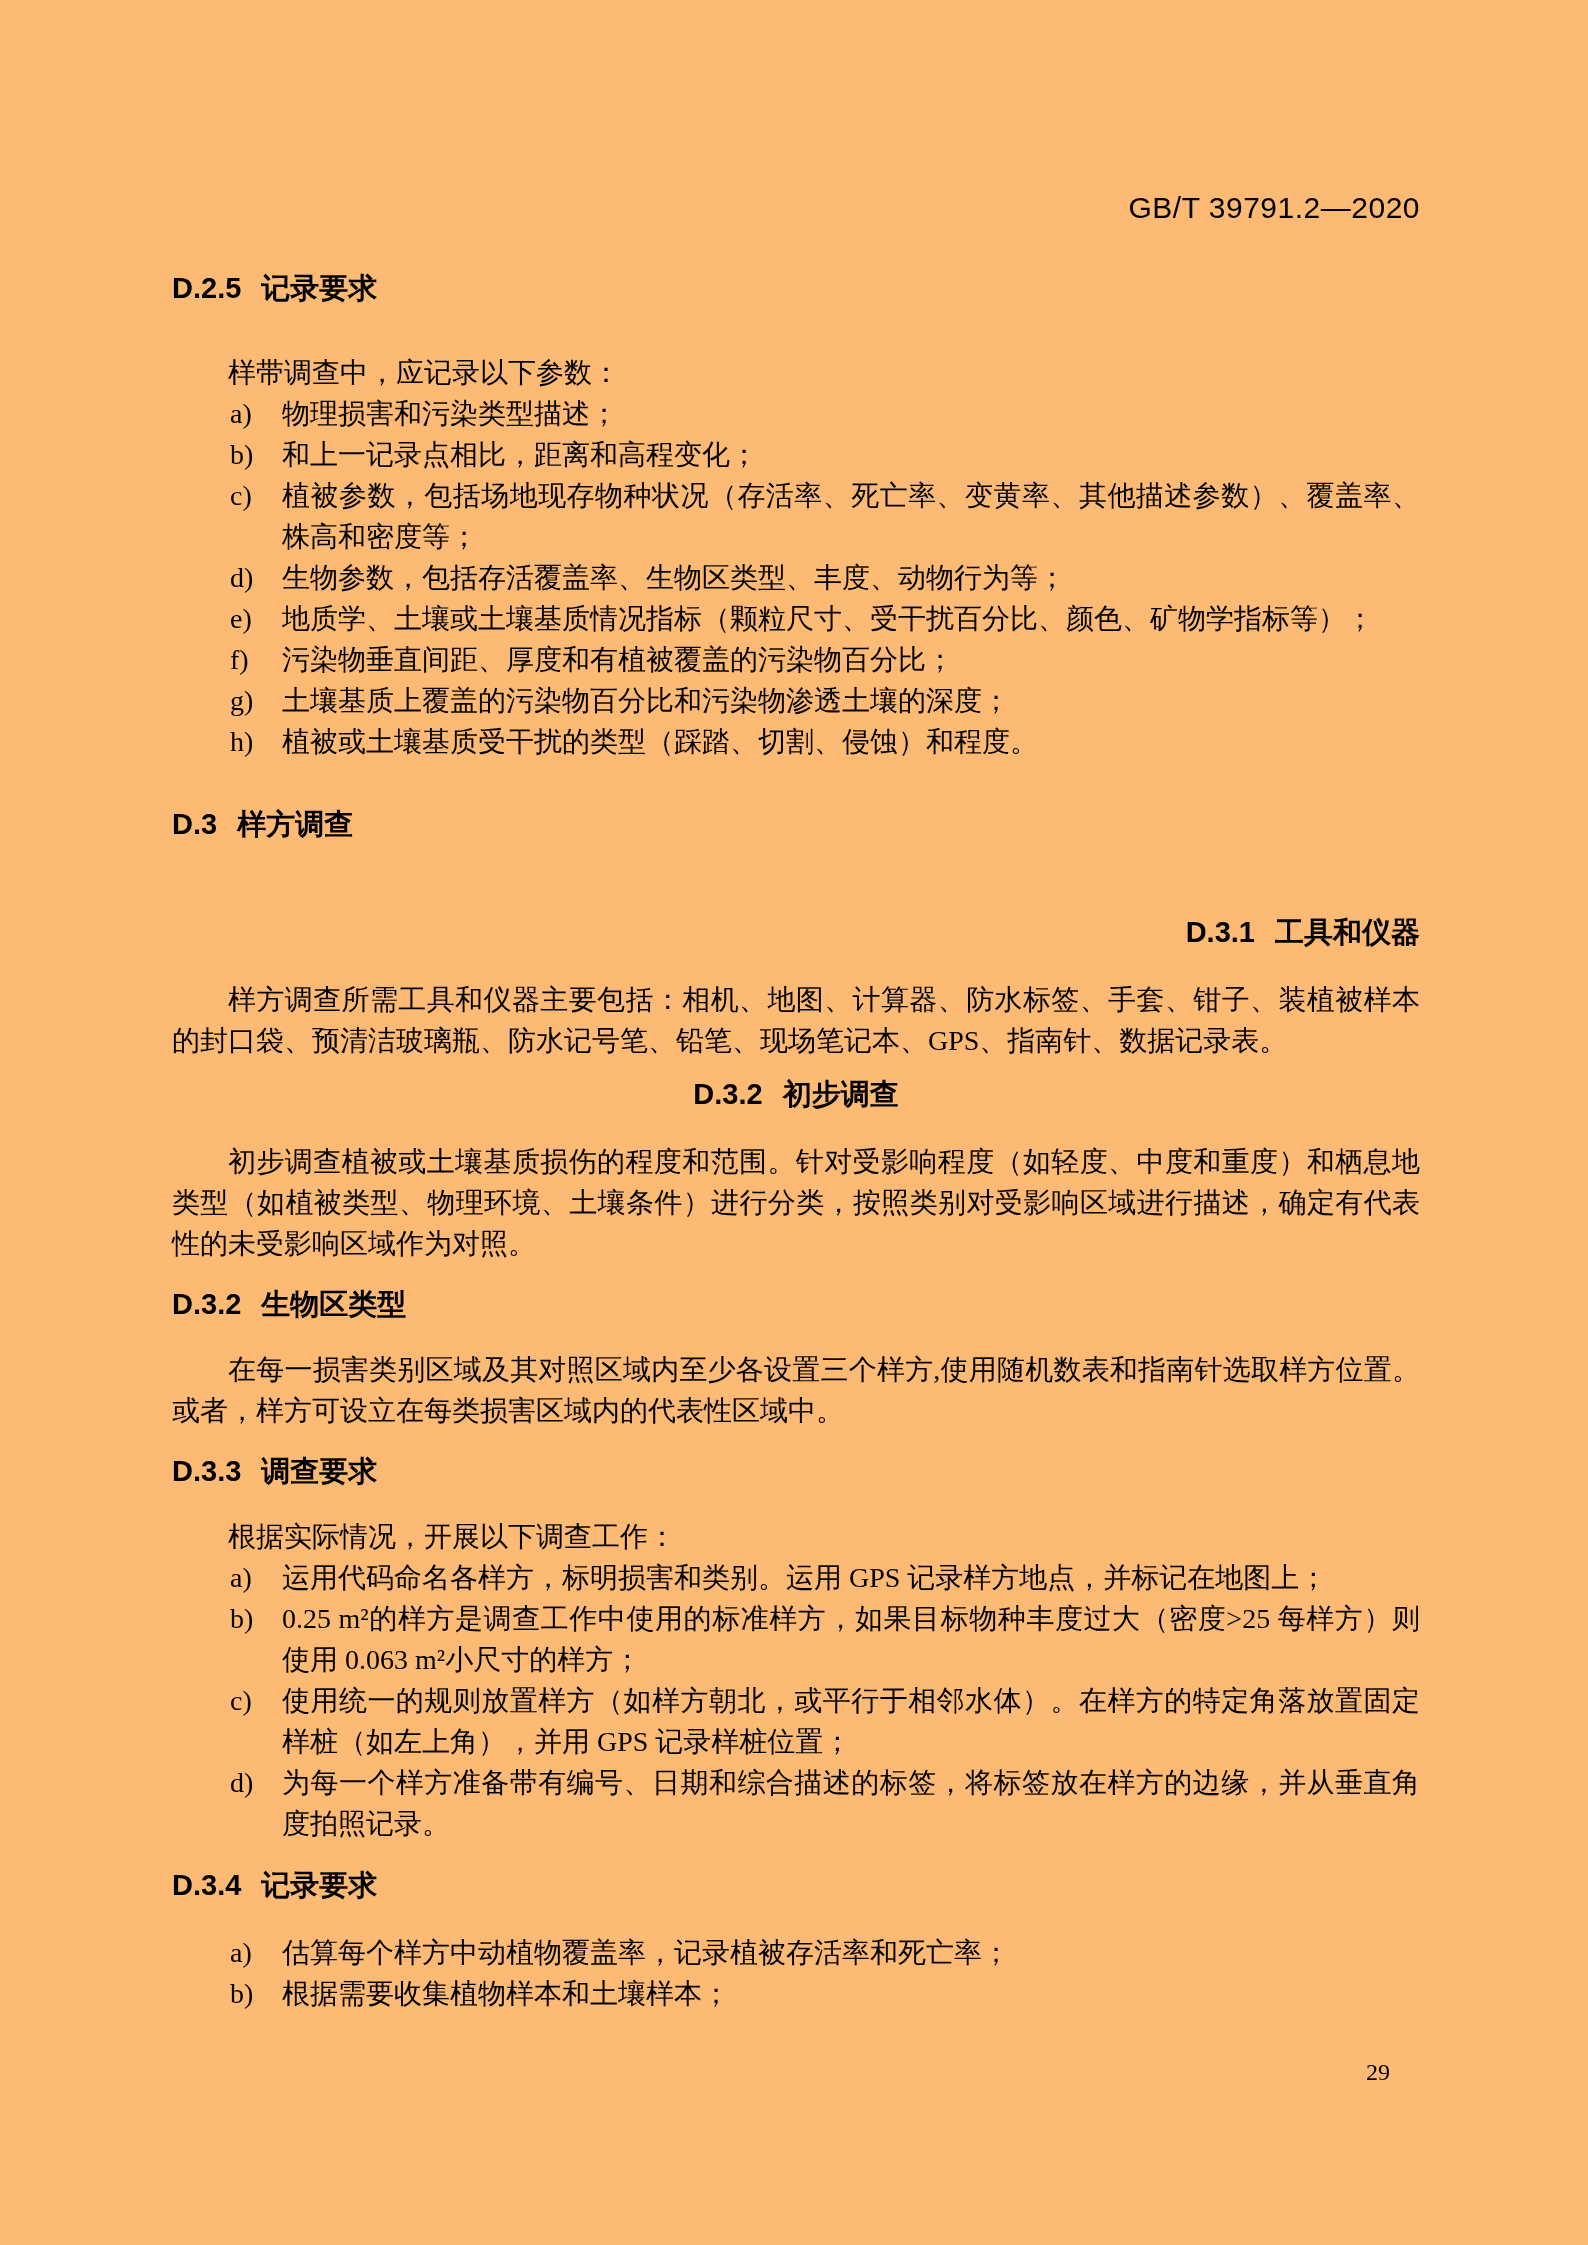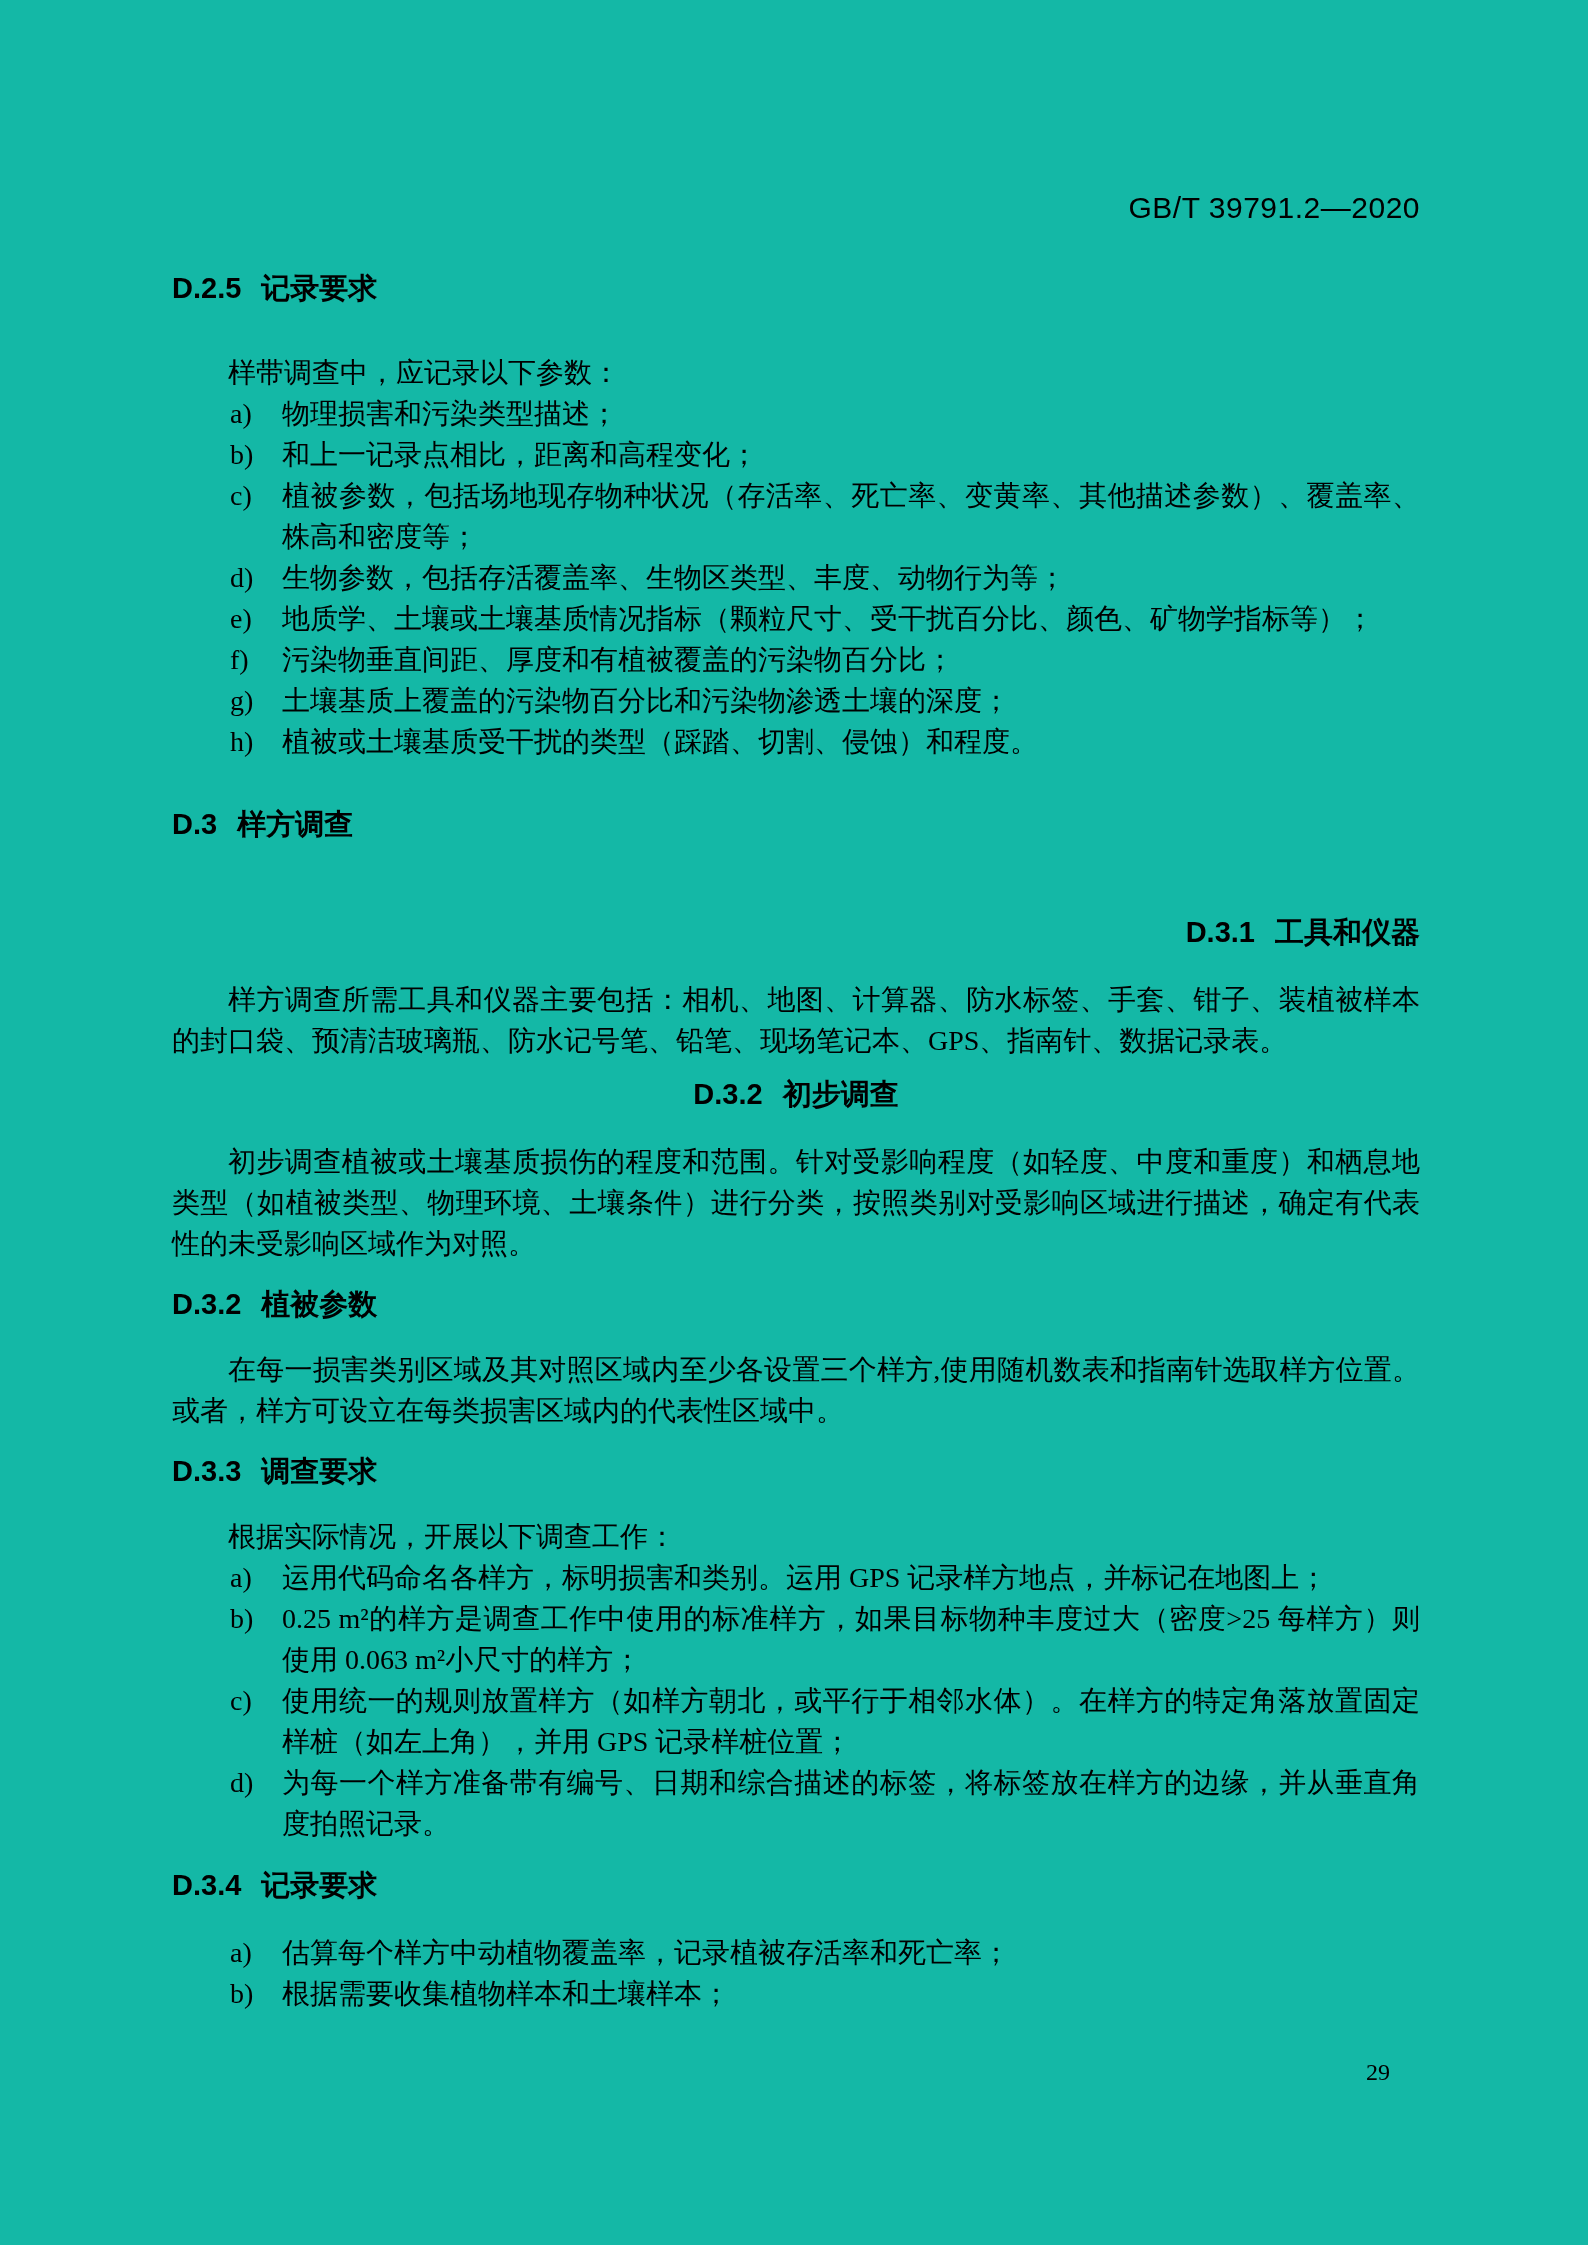--- a/index.html
+++ b/index.html
@@ -1,20 +1,20 @@
 <!DOCTYPE html>
 <html lang="zh"><head>
 <meta charset="utf-8">
 <style>
   html,body{margin:0;padding:0;background:#ffffff;}
   .page{
     position:relative;
     width:1588px;
     height:2245px;
-    background:#14b8a6;
+    background:#fdba74;
     color:#000000;
     font-family:"Liberation Serif","DejaVu Serif",serif;
     overflow:hidden;
   }
   .content{
     position:absolute;
     left:172px;
     top:0;
     width:1248px;
   }
@@ -95,21 +95,21 @@
           <div class="li"><span class="li-label">e)</span><span class="li-text">地质学、土壤或土壤基质情况指标（颗粒尺寸、受干扰百分比、颜色、矿物学指标等）；</span></div>
           <div class="li"><span class="li-label">f)</span><span class="li-text">污染物垂直间距、厚度和有植被覆盖的污染物百分比；</span></div>
           <div class="li"><span class="li-label">g)</span><span class="li-text">土壤基质上覆盖的污染物百分比和污染物渗透土壤的深度；</span></div>
           <div class="li"><span class="li-label">h)</span><span class="li-text">植被或土壤基质受干扰的类型（踩踏、切割、侵蚀）和程度。</span></div>
         </div>
         <div class="sec heading"><span class="h-num">D.3</span><span class="h-title">样方调查</span></div>
         <div class="sec heading"><span class="h-num">D.3.1</span><span class="h-title">工具和仪器</span></div>
         <div class="sec paragraph">样方调查所需工具和仪器主要包括：相机、地图、计算器、防水标签、手套、钳子、装植被样本的封口袋、预清洁玻璃瓶、防水记号笔、铅笔、现场笔记本、GPS、指南针、数据记录表。</div>
         <div class="sec heading"><span class="h-num">D.3.2</span><span class="h-title">初步调查</span></div>
         <div class="sec paragraph">初步调查植被或土壤基质损伤的程度和范围。针对受影响程度（如轻度、中度和重度）和栖息地类型（如植被类型、物理环境、土壤条件）进行分类，按照类别对受影响区域进行描述，确定有代表性的未受影响区域作为对照。</div>
-        <div class="sec heading"><span class="h-num">D.3.2</span><span class="h-title">植被参数</span></div>
+        <div class="sec heading"><span class="h-num">D.3.2</span><span class="h-title">生物区类型</span></div>
         <div class="sec paragraph">在每一损害类别区域及其对照区域内至少各设置三个样方,使用随机数表和指南针选取样方位置。或者，样方可设立在每类损害区域内的代表性区域中。</div>
         <div class="sec heading"><span class="h-num">D.3.3</span><span class="h-title">调查要求</span></div>
         <div class="sec paragraph">根据实际情况，开展以下调查工作：</div>
         <div class="sec list">
           <div class="li"><span class="li-label">a)</span><span class="li-text">运用代码命名各样方，标明损害和类别。运用 GPS 记录样方地点，并标记在地图上；</span></div>
           <div class="li"><span class="li-label">b)</span><span class="li-text">0.25 m²的样方是调查工作中使用的标准样方，如果目标物种丰度过大（密度&gt;25 每样方）则使用 0.063 m²小尺寸的样方；</span></div>
           <div class="li"><span class="li-label">c)</span><span class="li-text">使用统一的规则放置样方（如样方朝北，或平行于相邻水体）。在样方的特定角落放置固定样桩（如左上角），并用 GPS 记录样桩位置；</span></div>
           <div class="li"><span class="li-label">d)</span><span class="li-text">为每一个样方准备带有编号、日期和综合描述的标签，将标签放在样方的边缘，并从垂直角度拍照记录。</span></div>
         </div>
         <div class="sec heading"><span class="h-num">D.3.4</span><span class="h-title">记录要求</span></div>

